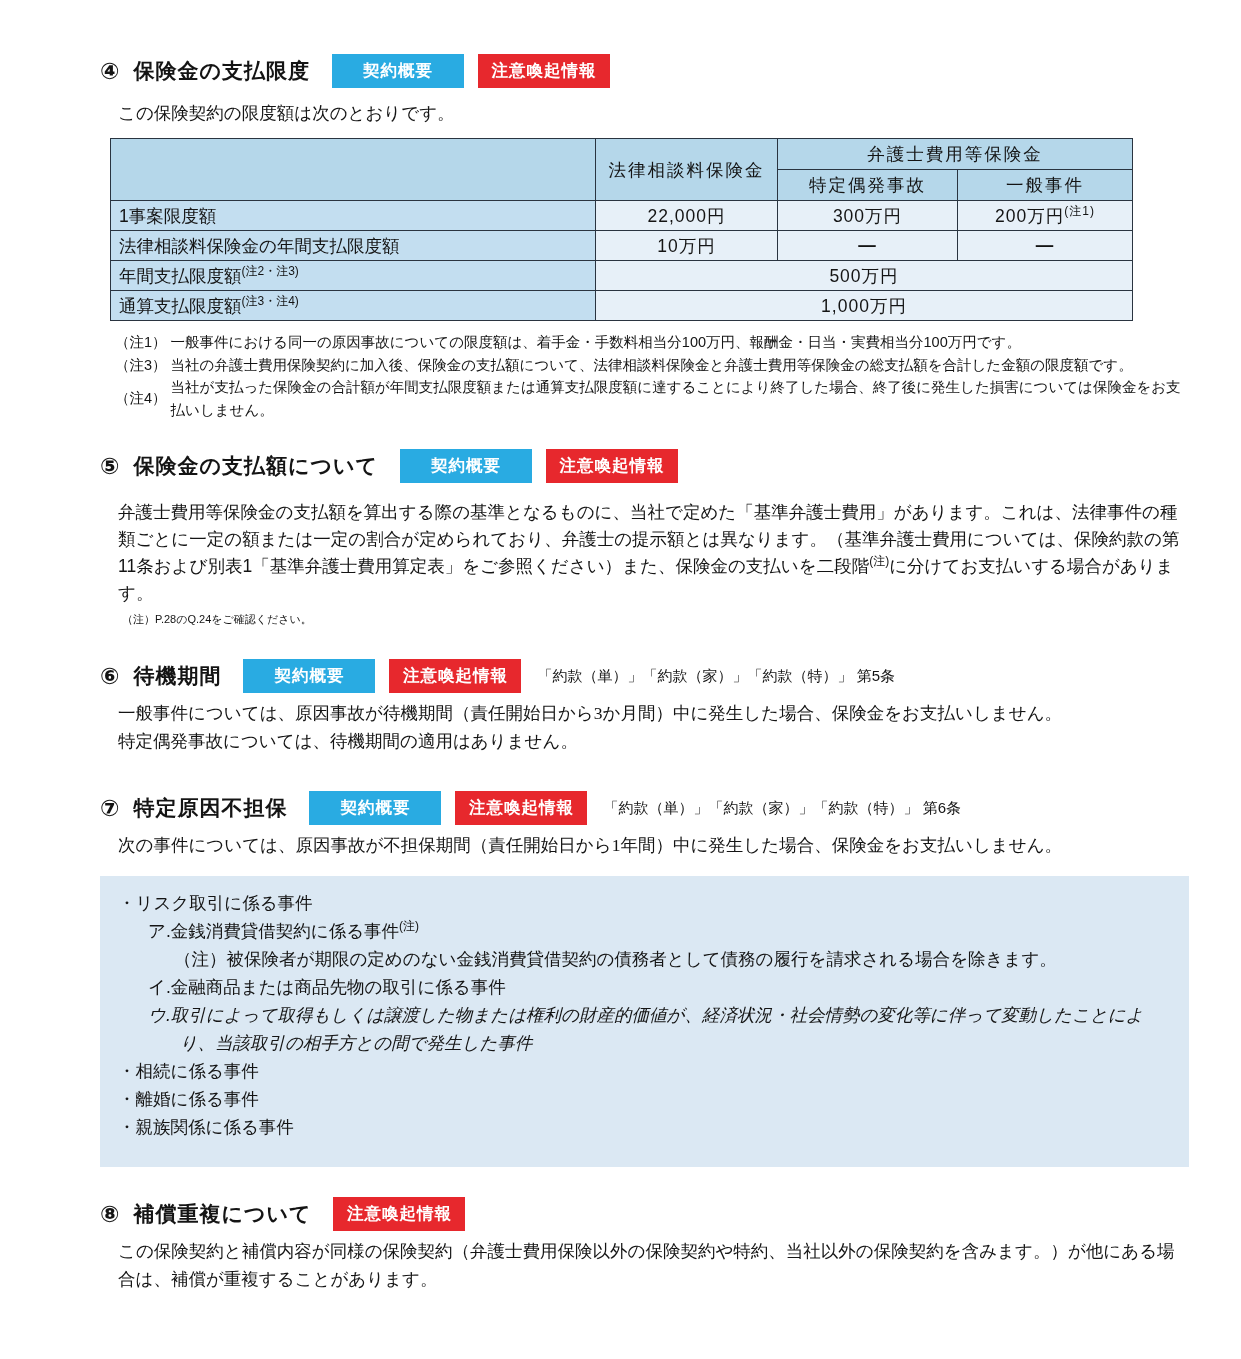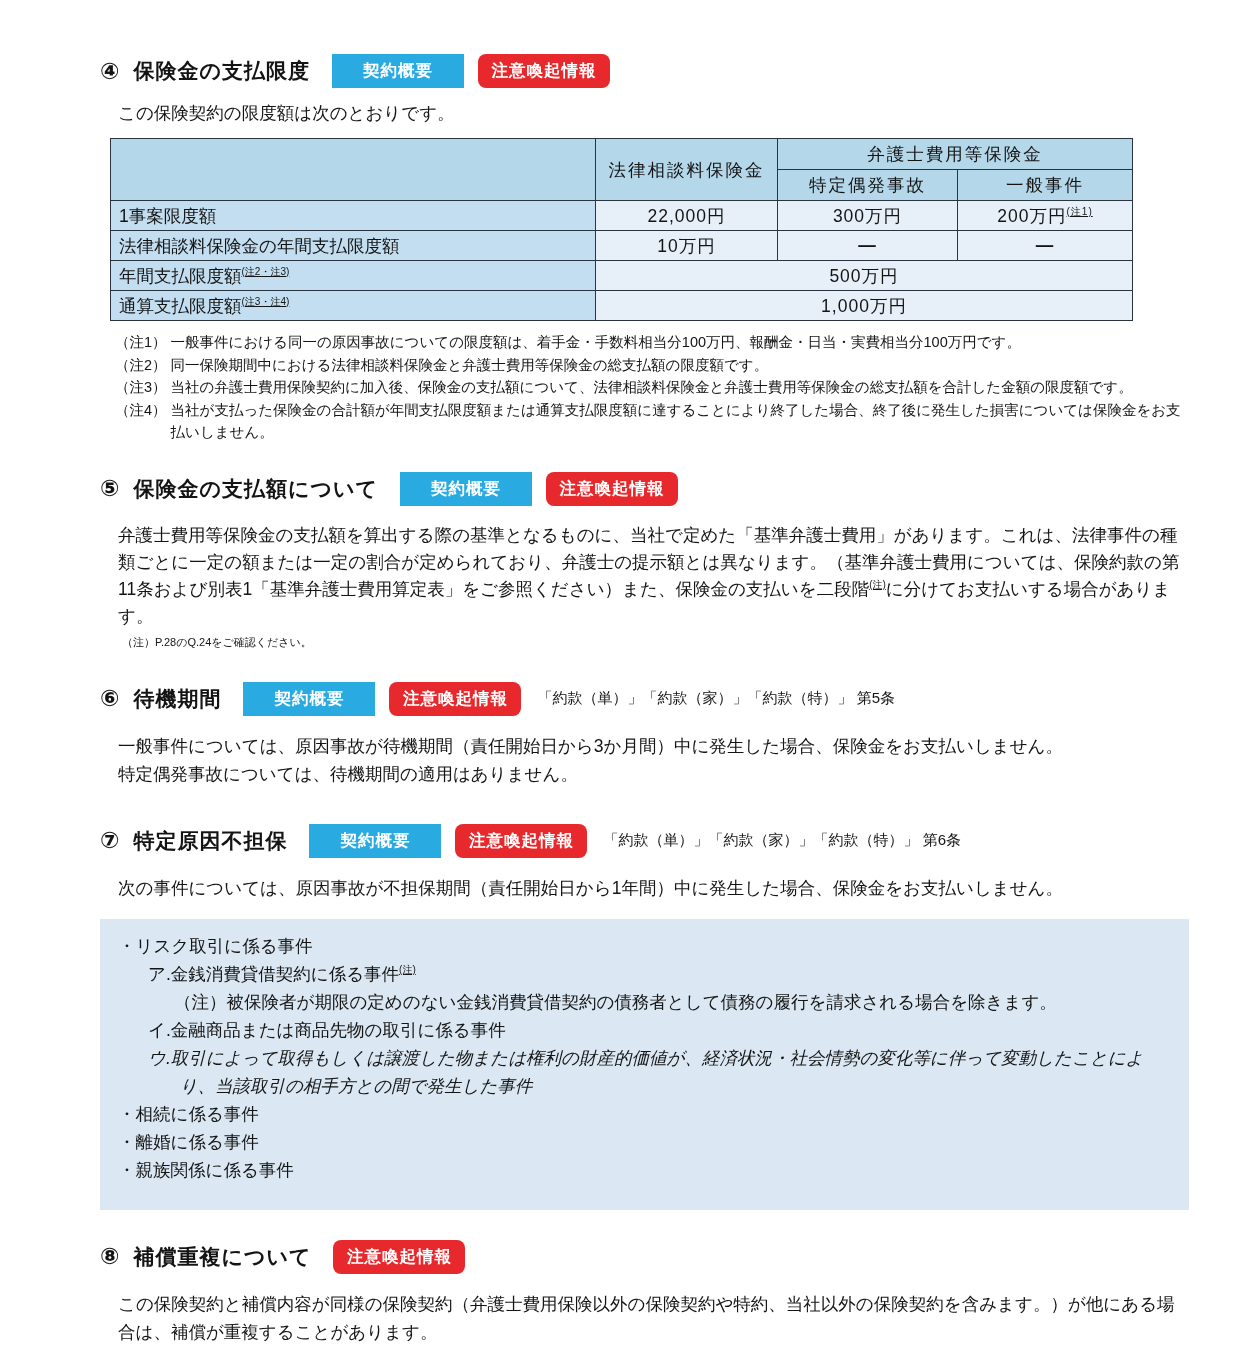--- a/index.html
+++ b/index.html
@@ -11,49 +11,49 @@
   body{margin:0;background:#ffffff;width:1241px;height:1359px;overflow:hidden;
        font-family:"Liberation Sans","DejaVu Sans",sans-serif;color:var(--text);}
   .content{padding:54px 52px 0 100px;}
 
   .sec-head{display:flex;align-items:center;gap:14px;}
   .sec-num{font-size:23px;font-weight:bold;line-height:1;}
   .sec-title{font-size:21px;font-weight:bold;margin:0 8px 0 0;letter-spacing:1px;white-space:nowrap;}
   .badge{display:inline-block;min-width:132px;padding:6px 9px;text-align:center;color:#fff;
          font-size:16.5px;font-weight:bold;letter-spacing:1px;white-space:nowrap;}
   .badge-blue{background:var(--badge-blue);}
-  .badge-red{background:var(--badge-red);border-radius:8px;}
+  .badge-red{background:var(--badge-red);}
   .ref{font-size:15px;margin-left:2px;white-space:nowrap;}
 
   .intro{margin:13px 0 0 18px;font-size:17.5px;}
   .para{margin:16px 0 0 18px;font-size:17.5px;line-height:27px;}
   .small-note{margin:5px 0 12px 22px;font-size:11px;}
 
   .limit-table{border-collapse:collapse;margin:13px 0 0 10px;width:1022px;table-layout:fixed;}
   .limit-table td{border:1.5px solid var(--border);font-size:17.5px;padding:2px 8px;}
   .limit-table .hd{background:var(--table-header-bg);text-align:center;height:31px;letter-spacing:2px;}
   .limit-table .lbl{background:var(--table-label-bg);text-align:left;height:30px;}
   .limit-table .val{background:var(--table-value-bg);text-align:center;letter-spacing:1px;}
   .limit-table .dash{font-weight:bold;}
-  sup{font-size:10px;line-height:0;text-decoration:underline;}
+  sup{font-size:12px;line-height:0;}
 
   .notes{margin:10px 0 0 15px;}
-  .note-row{display:flex;font-size:14.5px;line-height:22.5px;}
+  .note-row{display:flex;font-size:14.5px;line-height:22.5px;align-items:center;}
   .note-label{flex:0 0 auto;margin-right:4px;white-space:nowrap;}
   .note-text{flex:1 1 auto;}
 
   .box{margin:17px 0 0 0;background:var(--box-bg);padding:13px 22px 26px 18px;
        font-size:17.5px;line-height:28px;}
   .box .lv2{margin-left:30px;}
   .box .lv2-hang{margin-left:30px;padding-left:1.8em;text-indent:-1.8em;font-style:italic;}
   .box .lv3{margin-left:56px;}
 
   .mt-sec5{margin-top:28px;} .mt-sec6{margin-top:32px;} .mt-sec7{margin-top:36px;} .mt-sec8{margin-top:30px;}
   .body-line{margin:0 0 0 18px;font-size:17.5px;line-height:28px;}
-  .first-line{margin-top:16px;}
+  .first-line{margin-top:6px;font-family:Liberation Serif, serif;}
 </style>
 </head>
 <body>
 
 <div class="content">
 
   <section>
     <div class="sec-head">
       <span class="sec-num">④</span>
       <h2 class="sec-title">保険金の支払限度</h2>
@@ -99,24 +99,20 @@
           <td class="lbl"><span>通算支払限度額</span><sup>(注3・注4)</sup></td>
           <td class="val" colspan="3">1,000万円</td>
         </tr>
       </tbody>
     </table>
 
     <div class="notes">
       <div class="note-row">
         <span class="note-label">（注1）</span>
         <span class="note-text">一般事件における同一の原因事故についての限度額は、着手金・手数料相当分100万円、報酬金・日当・実費相当分100万円です。</span>
-      </div>
-      <div class="note-row">
-        <span class="note-label">（注2）</span>
-        <span class="note-text">同一保険期間中における法律相談料保険金と弁護士費用等保険金の総支払額の限度額です。</span>
       </div>
       <div class="note-row">
         <span class="note-label">（注3）</span>
         <span class="note-text">当社の弁護士費用保険契約に加入後、保険金の支払額について、法律相談料保険金と弁護士費用等保険金の総支払額を合計した金額の限度額です。</span>
       </div>
       <div class="note-row">
         <span class="note-label">（注4）</span>
         <span class="note-text">当社が支払った保険金の合計額が年間支払限度額または通算支払限度額に達することにより終了した場合、終了後に発生した損害については保険金をお支払いしません。</span>
       </div>
     </div>

